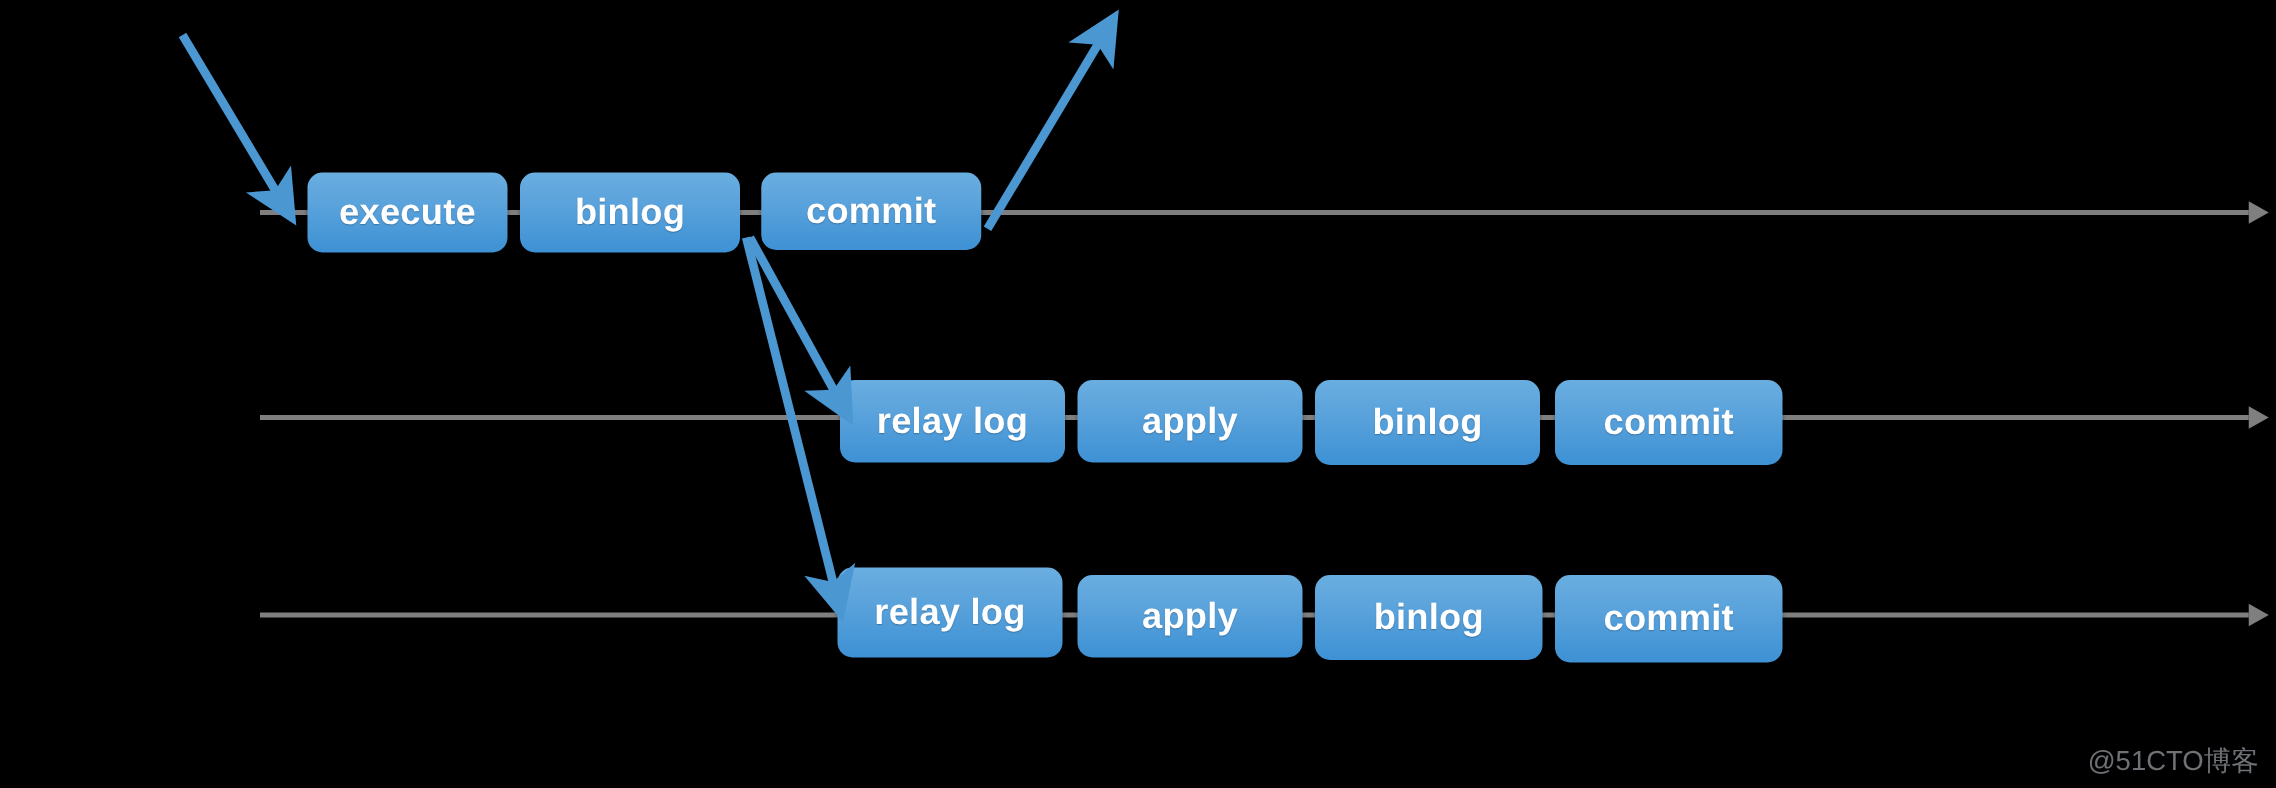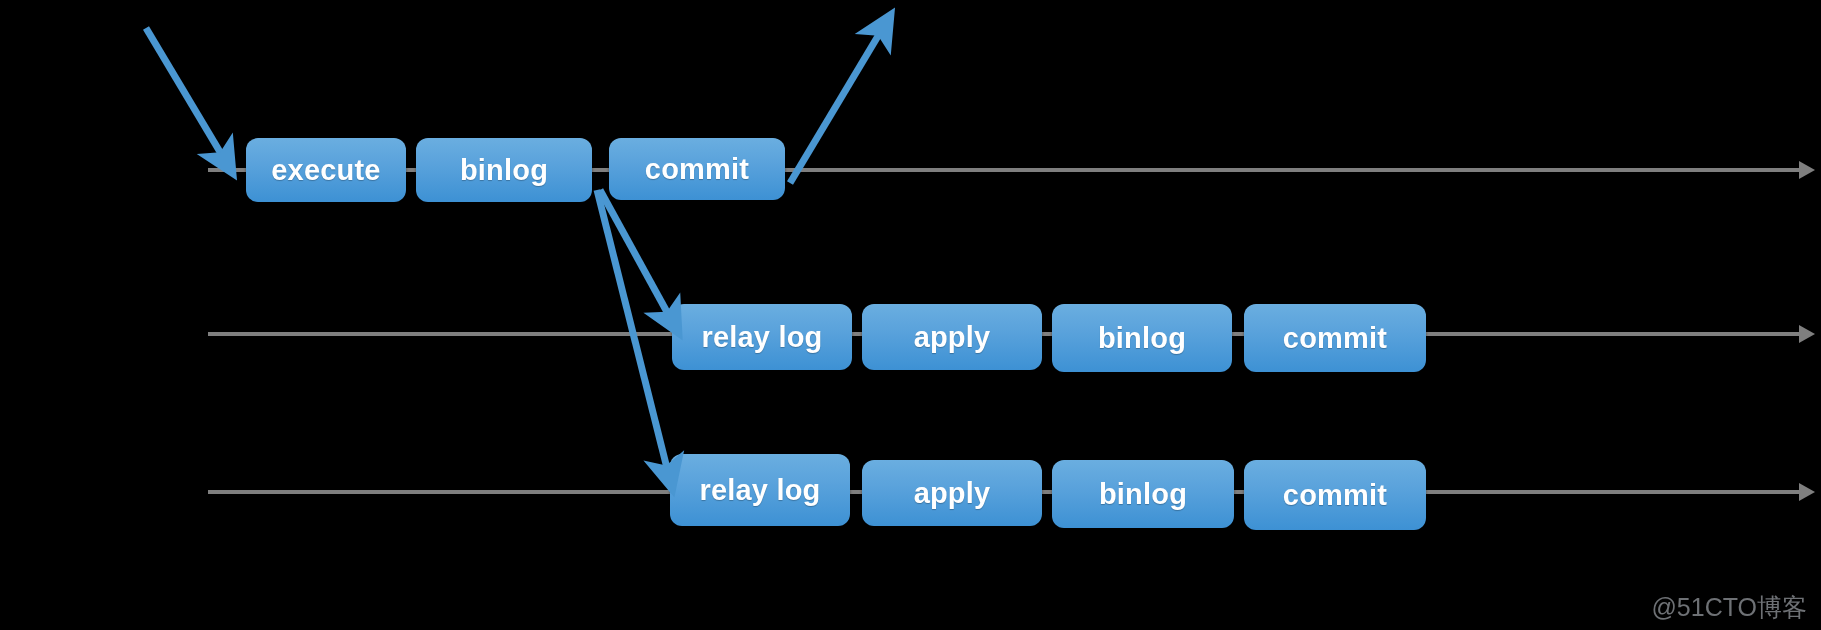--- a/index.html
+++ b/index.html
@@ -52,21 +52,21 @@
     top: 0;
     width: 1821px;
     height: 630px;
     pointer-events: none;
   }
   .watermark {
     position: absolute;
     right: 14px;
     bottom: 6px;
     color: #6e7175;
-    font-size: 25px;
+    font-size: 22px;
     font-family: "Liberation Sans", sans-serif;
     white-space: nowrap;
   }
 </style>
 </head>
 <body>
 
 <div id="canvas">
 
   <div id="rows-layer">

